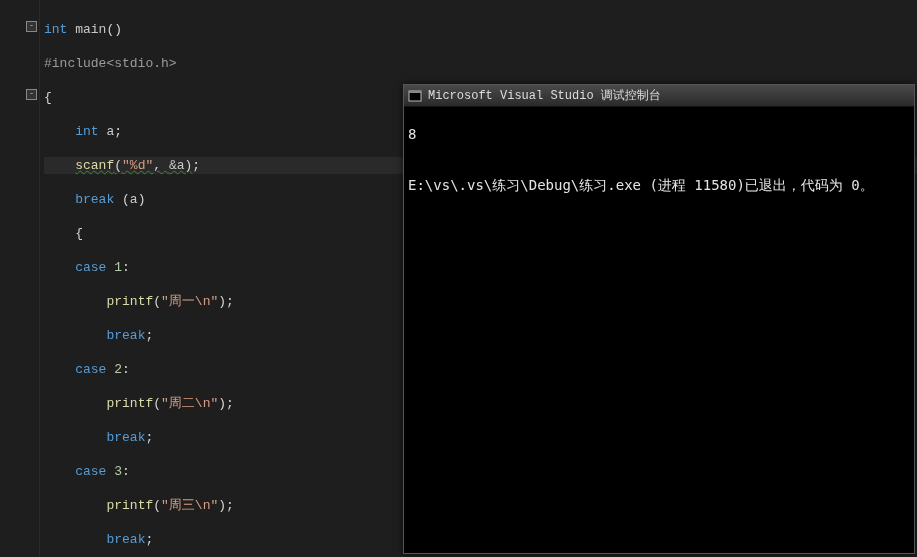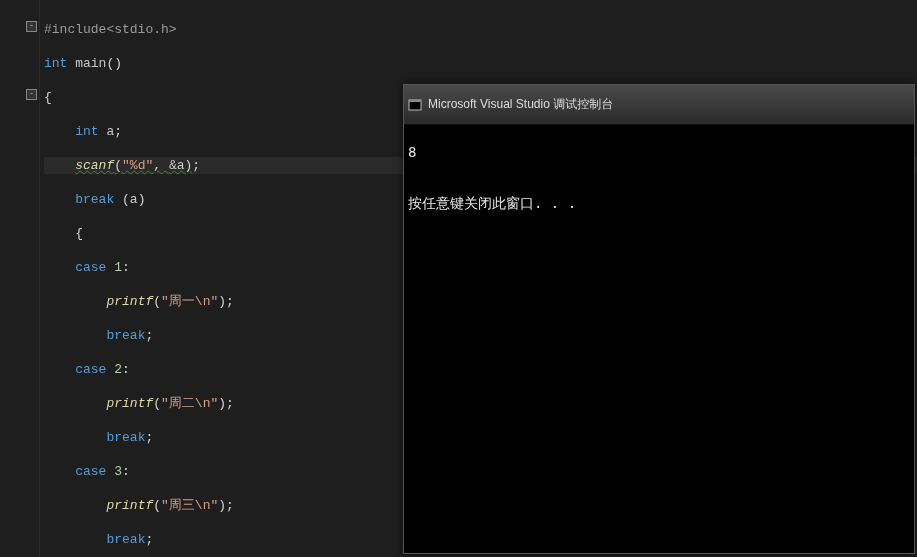--- a/index.html
+++ b/index.html
@@ -41,47 +41,47 @@
 .code {
   flex: 1;
   padding: 4px 0 0 4px;
   line-height: 17px;
   white-space: pre;
 }
 .line { height: 17px; }
 .hl-line { background: #2a2a2a; }
 .kw { color: #569cd6; }
 .type { color: #569cd6; }
-.func { color: #dcdcaa; font-style: italic; }
+.func { color: #dcdcaa; }
 .str { color: #d69d85; }
 .num { color: #b5cea8; }
 .id { color: #c8c8c8; }
 .punc { color: #d4d4d4; }
 .pre { color: #9b9b9b; }
 .wavy { text-decoration: underline wavy #3a8a3a; text-decoration-thickness: 1px; }
 
 .console {
   position: absolute;
   left: 403px;
   top: 84px;
   width: 512px;
   height: 470px;
   background: #000;
   border: 1px solid #555;
   box-shadow: 0 0 8px rgba(0,0,0,0.6);
 }
 .titlebar {
-  height: 40px;
+  height: 22px;
   background: linear-gradient(#4a4a4a, #2a2a2a);
   border-bottom: 1px solid #111;
   display: flex;
   align-items: center;
   padding: 0 4px;
   color: #ddd;
-  font-family: Liberation Sans, sans-serif;
+  font-family: Liberation Mono, monospace;
   font-size: 12px;
 }
 .titlebar-icon {
   width: 14px;
   height: 14px;
   margin-right: 6px;
   display: flex;
   align-items: center;
   justify-content: center;
 }
@@ -97,22 +97,22 @@
 </style>
 </head>
 <body>
 
 <div class="editor">
   <div class="gutter">
     <div class="fold" style="top:21px">-</div>
     <div class="fold" style="top:89px">-</div>
   </div>
   <div class="code">
+<div class="line"><span class="type">int</span> <span class="id">main</span><span class="punc">()</span></div>
 <div class="line"><span class="pre">#include&lt;stdio.h&gt;</span></div>
-<div class="line"><span class="type">int</span> <span class="id">main</span><span class="punc">()</span></div>
 <div class="line"><span class="punc">{</span></div>
 <div class="line">    <span class="type">int</span> <span class="id">a</span><span class="punc">;</span></div>
 <div class="line hl-line">    <span class="wavy"><span class="func">scanf</span>(<span class="str">"%d"</span>, <span class="id">&amp;a</span>)</span><span class="punc">;</span></div>
 <div class="line">    <span class="kw">break</span> (<span class="id">a</span>)</div>
 <div class="line">    <span class="punc">{</span></div>
 <div class="line">    <span class="kw">case</span> <span class="num">1</span><span class="punc">:</span></div>
 <div class="line">        <span class="func">printf</span>(<span class="str">"周一\n"</span>)<span class="punc">;</span></div>
 <div class="line">        <span class="kw">break</span><span class="punc">;</span></div>
 <div class="line">    <span class="kw">case</span> <span class="num">2</span><span class="punc">:</span></div>
 <div class="line">        <span class="func">printf</span>(<span class="str">"周二\n"</span>)<span class="punc">;</span></div>
@@ -145,15 +145,15 @@
       <svg width="14" height="14" viewBox="0 0 14 14">
           <rect x="1" y="2" width="12" height="10" fill="#000" stroke="#bbb" stroke-width="1"></rect>
           <rect x="1" y="2" width="12" height="2" fill="#888"></rect>
         </svg>
     </span>
     <span>Microsoft Visual Studio 调试控制台</span>
   </div>
   <div class="console-body">
 <div>8</div>
 <div></div>
-<div>按任意键关闭此窗口. . .</div>
+<div>E:\vs\.vs\练习\Debug\练习.exe (进程 11580)已退出，代码为 0。</div>
   </div>
 </div>
 
 </body></html>

